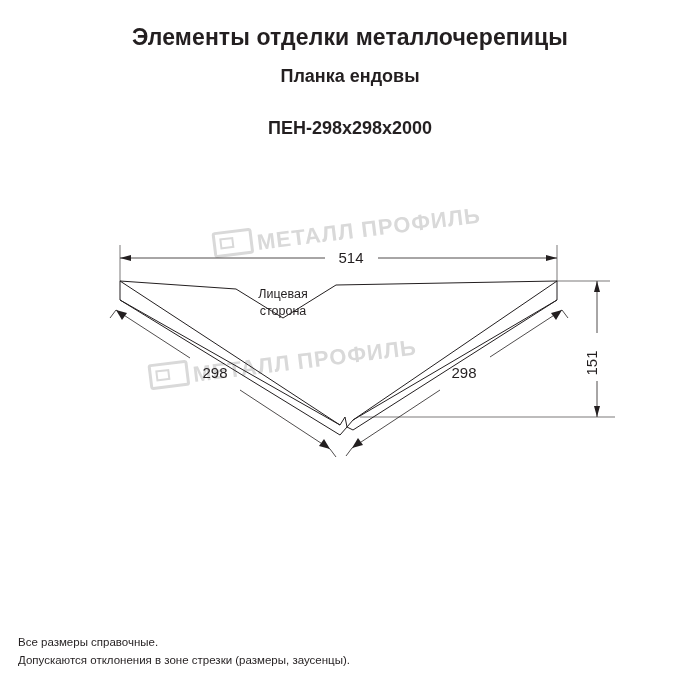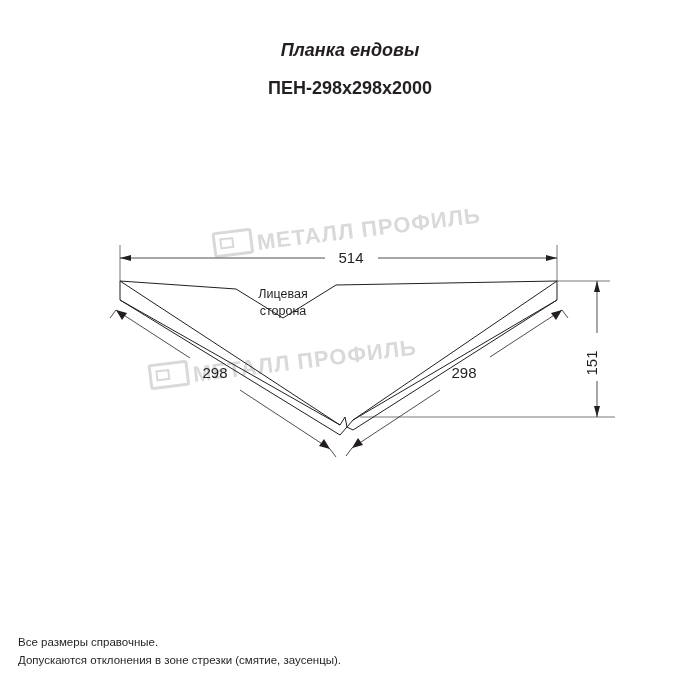--- a/index.html
+++ b/index.html
@@ -30,24 +30,23 @@
     font-size: 23px;
     font-weight: bold;
     letter-spacing: 0.1px;
     line-height: 1.15;
   }
   .sub-title {
     margin-top: 15px;
     font-size: 18px;
     font-weight: bold;
     line-height: 1.3;
-    font-style: italic;
   }
   .code-title {
-    margin-top: 16px;
+    margin-top: 29px;
     font-size: 18px;
     font-weight: bold;
   }
   .drawing-wrap {
     position: absolute;
     top: 185px;
     left: 0;
     width: 700px;
     height: 300px;
   }
@@ -110,20 +109,21 @@
     fill: #231f20;
     font-family: "Liberation Sans", sans-serif;
   }
 </style>
 </head>
 <body>
 
 <div class="sheet">
 
   <div class="title-block">
+    <div class="main-title">Элементы отделки металлочерепицы</div>
     <div class="sub-title">
       <div>Планка ендовы</div>
     </div>
     <div class="code-title">ПЕН-298х298х2000</div>
   </div>
 
   <div class="watermark-layer">
     <div class="wm wm1">
       <span class="wm-ico"></span><span>МЕТАЛЛ ПРОФИЛЬ</span>
     </div>
@@ -203,16 +203,16 @@
       <text class="dim-label" x="464" y="193" text-anchor="middle">298</text>
 
       <text class="face-label" x="283" y="113" text-anchor="middle">Лицевая</text>
       <text class="face-label" x="283" y="130" text-anchor="middle">сторона</text>
 
     </svg>
   </div>
 
   <div class="footer-notes">
     <div>Все размеры справочные.</div>
-    <div>Допускаются отклонения в зоне стрезки (смятие, заусенцы).</div>
+    <div>Допускаются отклонения в зоне стрезки (размеры, заусенцы).</div>
   </div>
 
 </div>
 
 </body></html>

